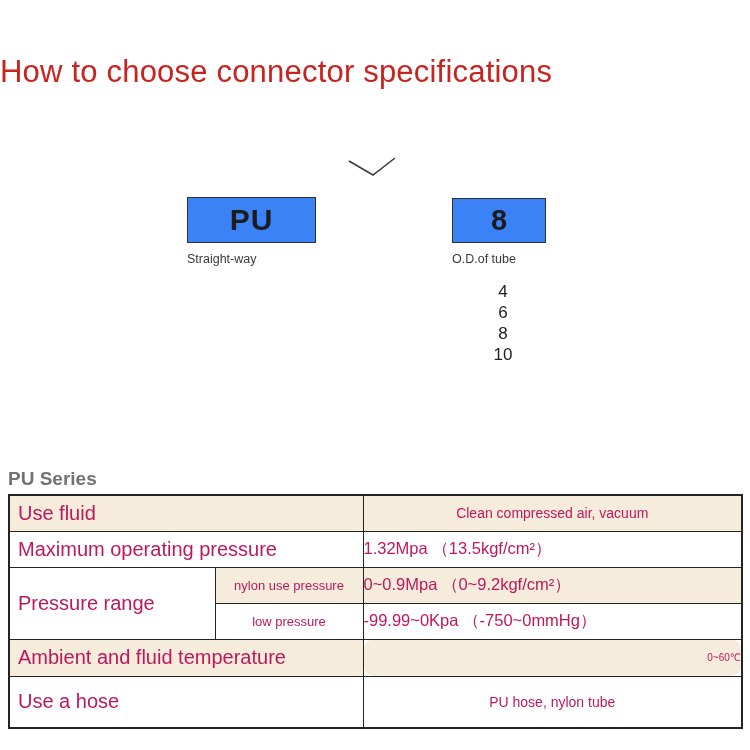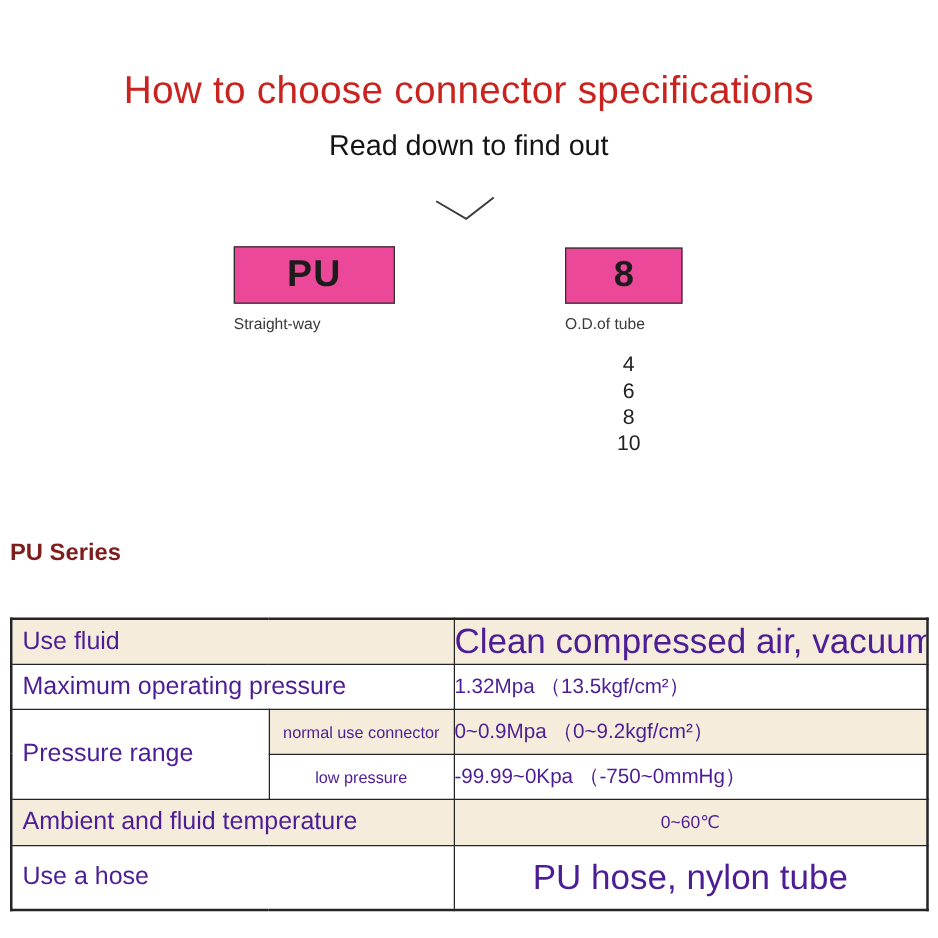--- a/index.html
+++ b/index.html
@@ -10,21 +10,20 @@
     position: relative;
     width: 750px;
     height: 750px;
     background: #ffffff;
     overflow: hidden;
   }
 
   .title {
     position: absolute;
     top: 54px; left: 0; width: 750px;
-    text-align: center;
     font-size: 31px;
     color: #c9231f;
     letter-spacing: 0.2px;
   }
 
   .subtitle {
     position: absolute;
     top: 103px; left: 0; width: 750px;
     text-align: center;
     font-size: 23px;
@@ -32,21 +31,21 @@
   }
 
   .chevron {
     position: absolute;
     top: 156px; left: 346px;
   }
 
   .spec-box {
     position: absolute;
     border: 1px solid #2f2f2f;
-    background: #ec4899;
+    background: #3b82f6;
     display: flex;
     align-items: center;
     justify-content: center;
     color: #1c1c1c;
     font-weight: bold;
   }
   .box-pu  { left: 187px; top: 197px; width: 129px; height: 46px; font-size: 30px; letter-spacing: 1px; }
   .box-size{ left: 452px; top: 198px; width: 94px;  height: 45px; font-size: 29px; }
 
   .caption {
@@ -61,59 +60,58 @@
     position: absolute;
     left: 449px; top: 281px; width: 108px;
     text-align: center;
     font-size: 17px;
     color: #222222;
     line-height: 21px;
   }
 
   .series-heading {
     position: absolute;
-    left: 8px; top: 432px;
+    left: 8px; top: 468px;
     font-size: 19px;
     font-weight: bold;
-    color: #7f1d1d;
+    color: #737373;
   }
 
   .spec-table {
     position: absolute;
     left: 8px; top: 494px;
     width: 733px;
     border-collapse: collapse;
     border: 2px solid #242424;
     table-layout: fixed;
   }
   .spec-table td {
     border: 1px solid #242424;
-    color: #4c1d95;
+    color: #be185d;
     overflow: hidden;
     white-space: nowrap;
   }
   .spec-table tr { height: 36px; }
   .spec-table tr.r5 { height: 37px; }
   .spec-table tr.r6 { height: 52px; }
 
   .beige { background: #f5ecdb; }
 
   .lab    { font-size: 20px; text-align: left; padding-left: 8px; }
   .sub    { font-size: 13px; text-align: center; }
-  .val-lg { font-size: 28px; text-align: center; }
+  .val-lg { font-size: 14px; text-align: center; }
   .val-md { font-size: 16.5px; text-align: left; }
-  .val-sm { font-size: 14px; text-align: center; }
+  .val-sm { font-size: 10px; text-align: right; border-radius: 12px; }
 </style>
 </head>
 <body>
 
 <div class="canvas">
 
   <div class="title">How to choose connector specifications</div>
-  <div class="subtitle">Read down to find out</div>
 
   <svg class="chevron" width="52" height="24" viewBox="0 0 52 24">
     <polyline points="3,5 27,19 49,2" fill="none" stroke="#3a3a3a" stroke-width="1.5"></polyline>
   </svg>
 
   <div class="spec-box box-pu">
     <span>PU</span>
   </div>
   <div class="caption cap-pu">Straight-way</div>
 
@@ -141,21 +139,21 @@
       <tr class="r1">
         <td colspan="2" class="lab beige">Use fluid</td>
         <td class="val-lg beige">Clean compressed air, vacuum</td>
       </tr>
       <tr class="r2">
         <td colspan="2" class="lab">Maximum operating pressure</td>
         <td class="val-md">1.32Mpa （13.5kgf/cm²）</td>
       </tr>
       <tr class="r3">
         <td rowspan="2" class="lab">Pressure range</td>
-        <td class="sub beige">normal use connector</td>
+        <td class="sub beige">nylon use pressure</td>
         <td class="val-md beige">0~0.9Mpa （0~9.2kgf/cm²）</td>
       </tr>
       <tr class="r4">
         <td class="sub">low pressure</td>
         <td class="val-md">-99.99~0Kpa （-750~0mmHg）</td>
       </tr>
       <tr class="r5">
         <td colspan="2" class="lab beige">Ambient and fluid temperature</td>
         <td class="val-sm beige">0~60℃</td>
       </tr>

